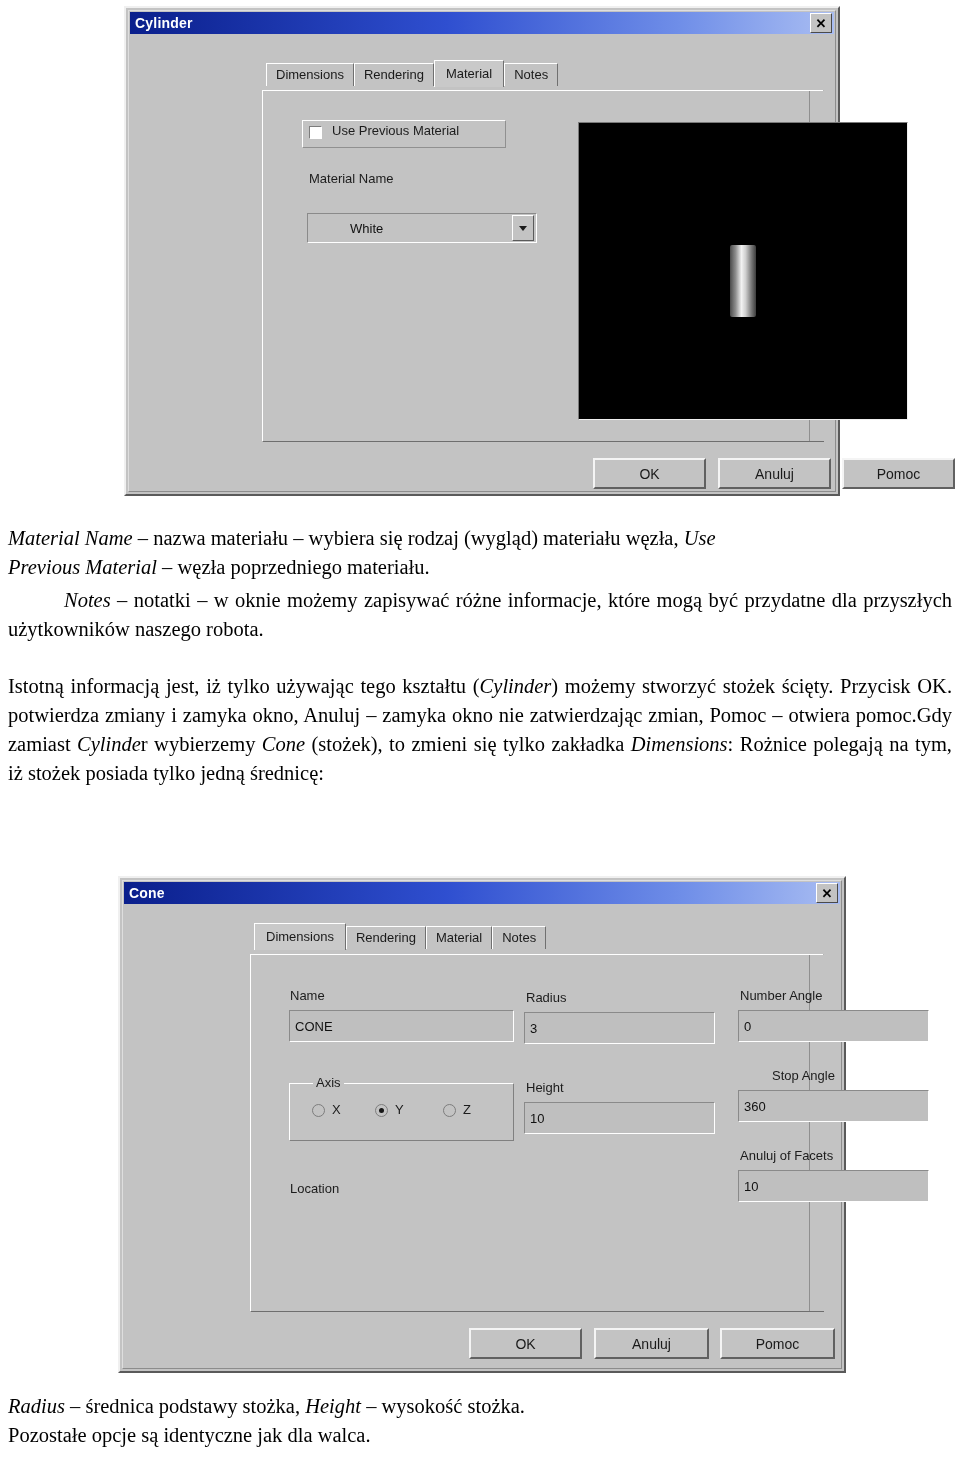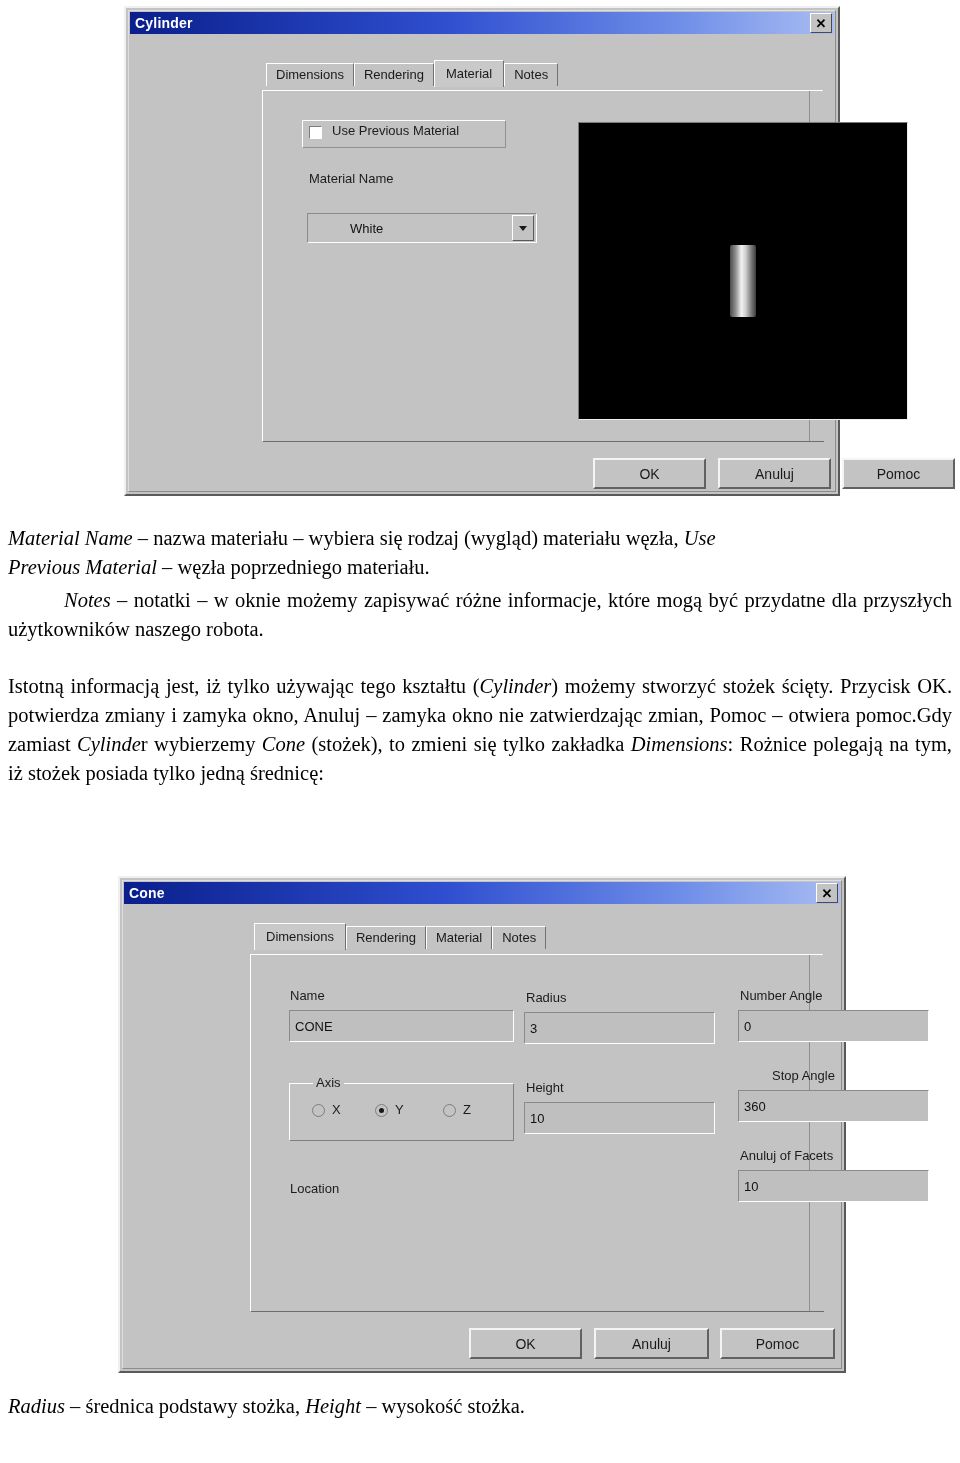--- a/index.html
+++ b/index.html
@@ -370,13 +370,14 @@
   <div class="lbl" style="left:620px; top:270px;">Anuluj of Facets</div>
   <div class="field" style="left:618px; top:292px; width:191px; height:32px; background:#bfbfbf;">10</div>
 
   <div class="btn" style="left:349px; top:450px; width:113px; height:31px;">OK</div>
   <div class="btn" style="left:474px; top:450px; width:115px; height:31px;">Anuluj</div>
   <div class="btn" style="left:600px; top:450px; width:115px; height:31px;">Pomoc</div>
 </div>
 
 <div class="para" style="left:8px; top:1392px; width:944px; text-align:left;">
   <i>Radius</i><span> – średnica podstawy stożka, </span><i>Height</i><span> – wysokość stożka.</span><br>
+  <span>Pozostałe opcje są identyczne jak dla walca.</span>
 </div>
 
 </body></html>

